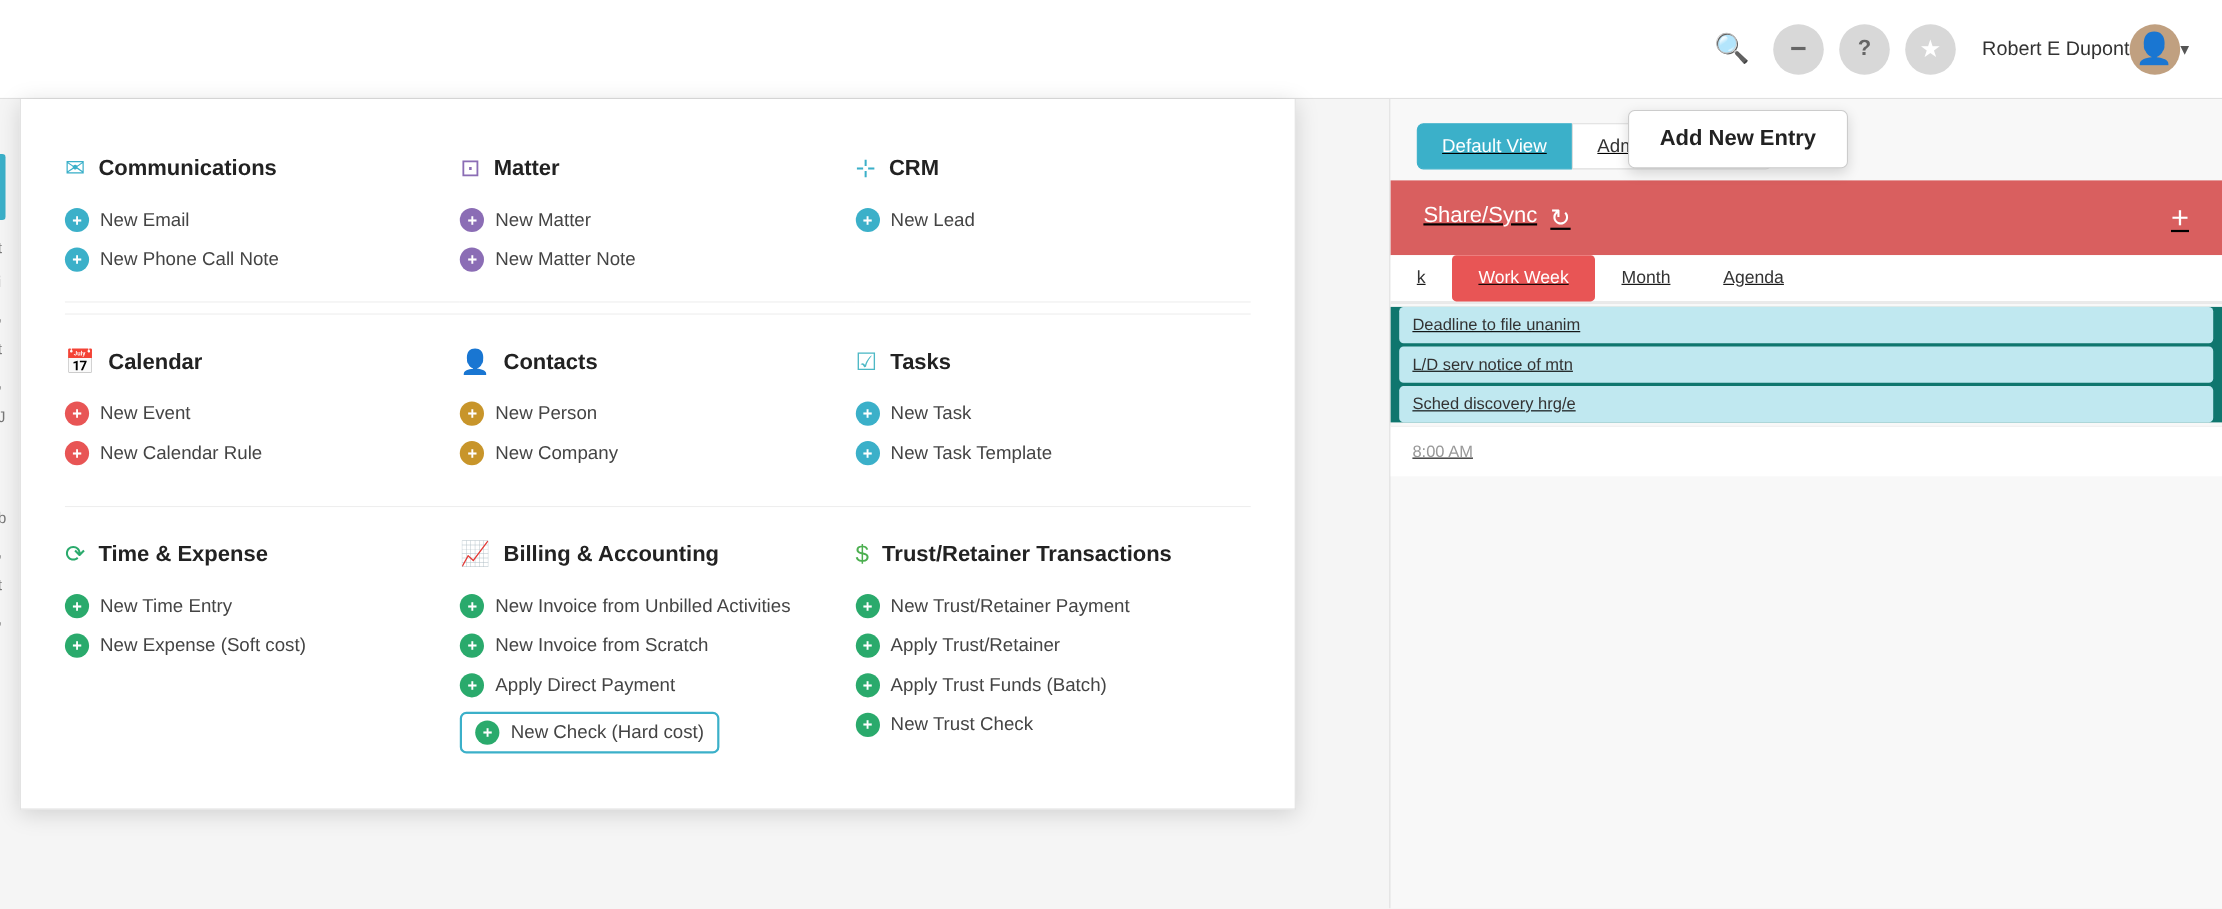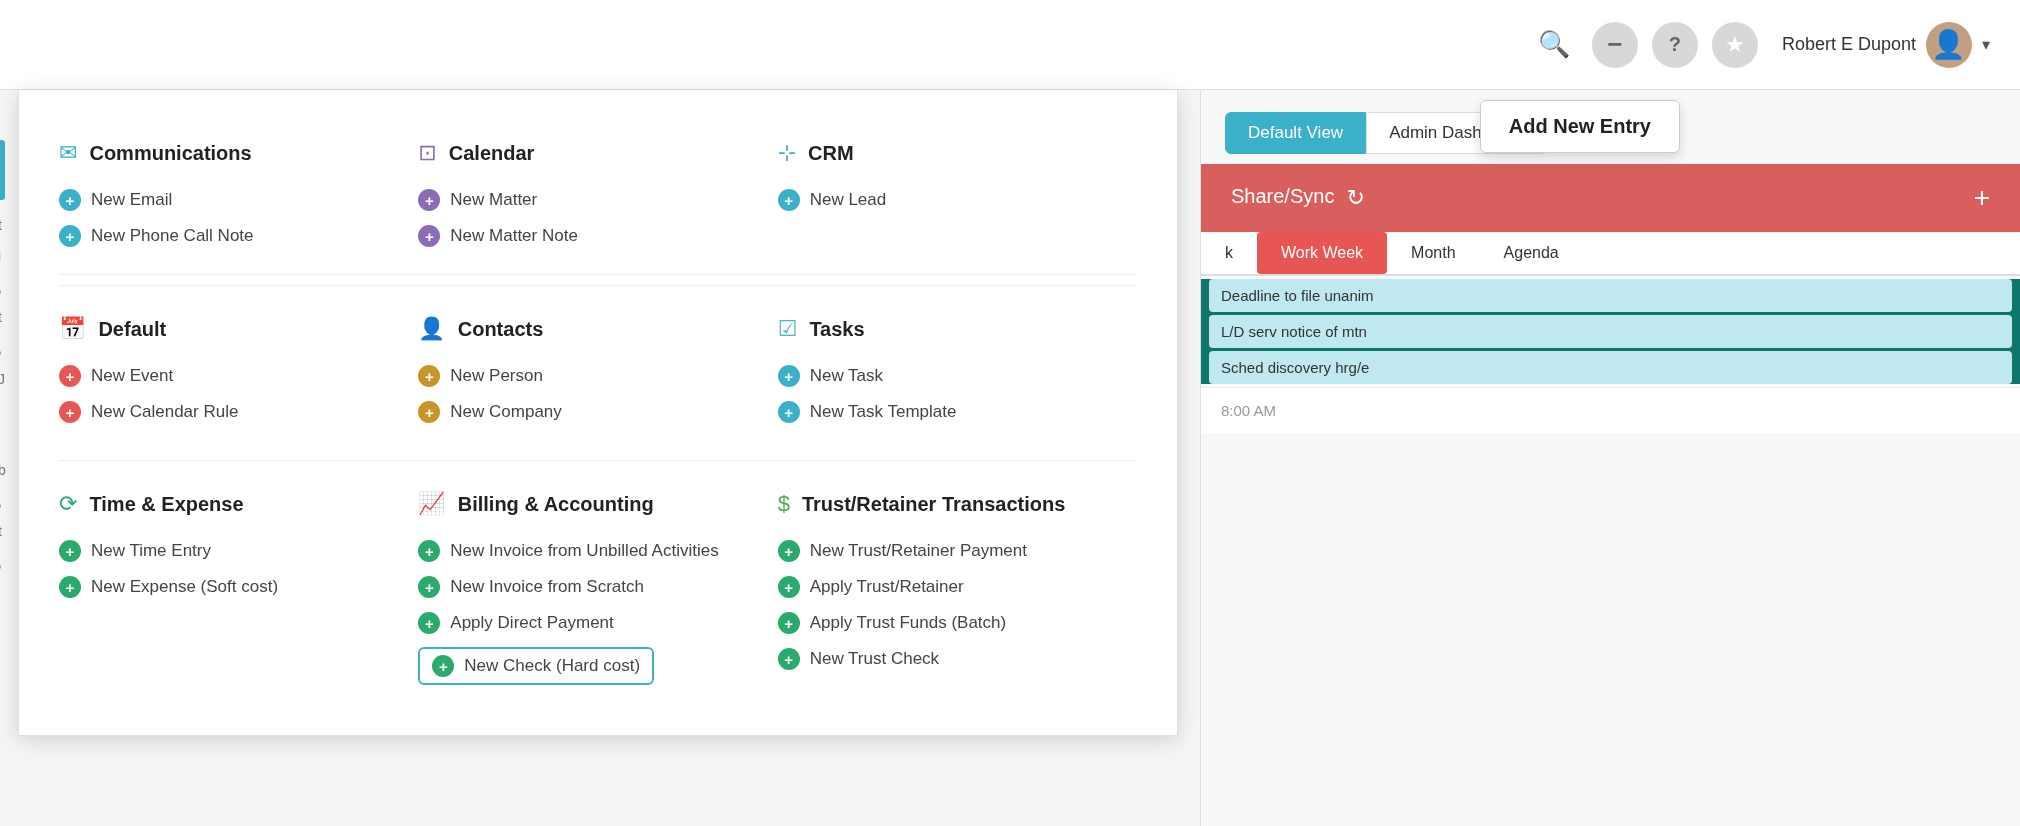--- a/index.html
+++ b/index.html
@@ -41,21 +41,20 @@
       color: #666;
     }
     .icon-btn.search-btn {
       background: transparent;
       font-size: 26px;
       color: #555;
     }
     .user-section {
       display: flex;
       align-items: center;
-      gap: 10px;
       margin-left: 10px;
       cursor: pointer;
     }
     .user-name {
       font-size: 18px;
       color: #333;
       font-weight: 400;
     }
     .user-avatar {
       width: 46px; height: 46px;
@@ -181,25 +180,26 @@
       font-size: 17px;
       color: #444;
       cursor: pointer;
     }
 
     
     .right-panel {
       position: absolute;
       top: 90px;
       right: 0;
-      width: 820px;
+      width: 757px;
       height: 736px;
       background: #f8f8f8;
       border-left: 1px solid #ddd;
       overflow: hidden;
+      text-decoration: underline;
     }
     .view-tab {
       padding: 10px 22px;
       border: 1px solid #ddd;
       background: #fff;
       font-size: 17px;
       cursor: pointer;
       color: #333;
     }
     .view-tab:first-child { border-radius: 6px 0 0 6px; }
@@ -360,21 +360,21 @@
       </div>
       <div class="menu-item">
         <span class="plus-icon plus-teal">+</span>
         <span>New Phone Call Note</span>
       </div>
     </div>
 
     <div class="category-section">
       <div class="category-header">
         <span class="category-icon purple">⊡</span>
-        <span class="category-title">Calendar</span>
+        <span class="category-title">Matter</span>
       </div>
       <div class="menu-item">
         <span class="plus-icon plus-purple">+</span>
         <span>New Matter</span>
       </div>
       <div class="menu-item">
         <span class="plus-icon plus-purple">+</span>
         <span>New Matter Note</span>
       </div>
     </div>
@@ -391,21 +391,21 @@
     </div>
   </div>
 
   <div style="height:1px;background:#eee;margin:10px 0;"></div>
 
   <div class="categories-grid">
 
     <div class="category-section" style="border-bottom:none;">
       <div class="category-header">
         <span class="category-icon red">📅</span>
-        <span class="category-title">Default</span>
+        <span class="category-title">Calendar</span>
       </div>
       <div class="menu-item">
         <span class="plus-icon plus-red">+</span>
         <span>New Event</span>
       </div>
       <div class="menu-item">
         <span class="plus-icon plus-red">+</span>
         <span>New Calendar Rule</span>
       </div>
     </div>

